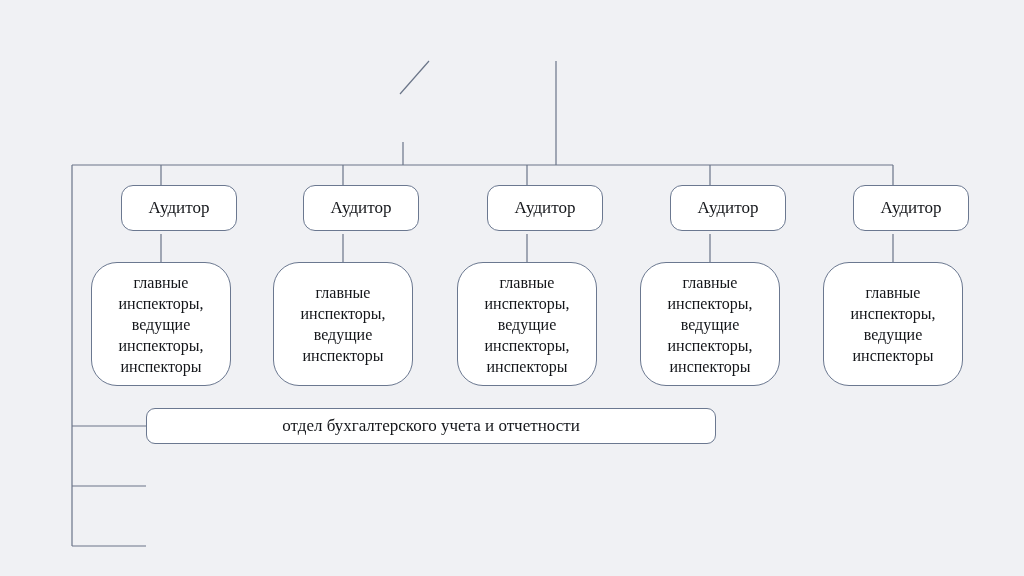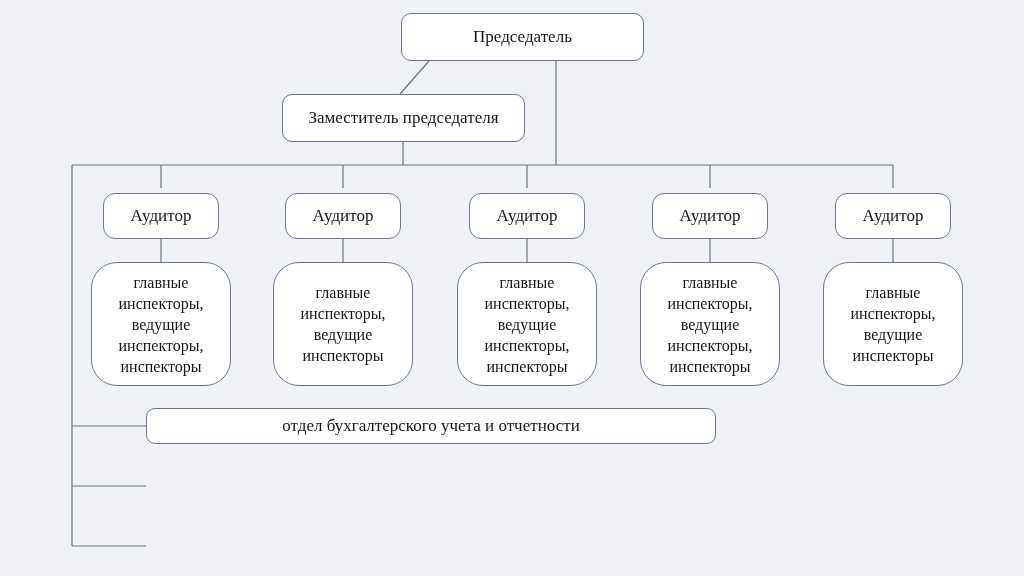--- a/index.html
+++ b/index.html
@@ -27,21 +27,21 @@
     background: #ffffff;
     border: 1px solid #6b7890;
     display: flex;
     align-items: center;
     justify-content: center;
     text-align: center;
     font-size: 17px;
     line-height: 1.2;
   }
   .node.top-level { border-radius: 10px; width: 243px; height: 48px; }
-  .node.auditor   { border-radius: 12px; width: 116px; height: 46px; top: 193px; }
+  .node.auditor   { border-radius: 12px; width: 116px; height: 46px; top: 185px; margin-left: 18px; }
   .node.inspector {
     border-radius: 26px;
     width: 140px; height: 124px;
     top: 262px;
     font-size: 16px;
     line-height: 21px;
     white-space: pre-line;
   }
   .node.department {
     border-radius: 9px;
@@ -78,23 +78,21 @@
       <line x1="527" y1="234" x2="527" y2="262"></line>
       <line x1="710" y1="234" x2="710" y2="262"></line>
       <line x1="893" y1="234" x2="893" y2="262"></line>
 
       <line x1="72" y1="426" x2="146" y2="426"></line>
       <line x1="72" y1="486" x2="146" y2="486"></line>
       <line x1="72" y1="546" x2="146" y2="546"></line>
     </g>
   </svg>
 
-  <div class="node top-level" style="left:401px; top:13px;">Председатель</div>
 
-  <div class="node top-level" style="left:282px; top:94px;">Заместитель председателя</div>
 
   <div class="node auditor" style="left:103px;">Аудитор</div>
   <div class="node auditor" style="left:285px;">Аудитор</div>
   <div class="node auditor" style="left:469px;">Аудитор</div>
   <div class="node auditor" style="left:652px;">Аудитор</div>
   <div class="node auditor" style="left:835px;">Аудитор</div>
 
   <div class="node inspector" style="left:91px;">главные
 инспекторы,
 ведущие

